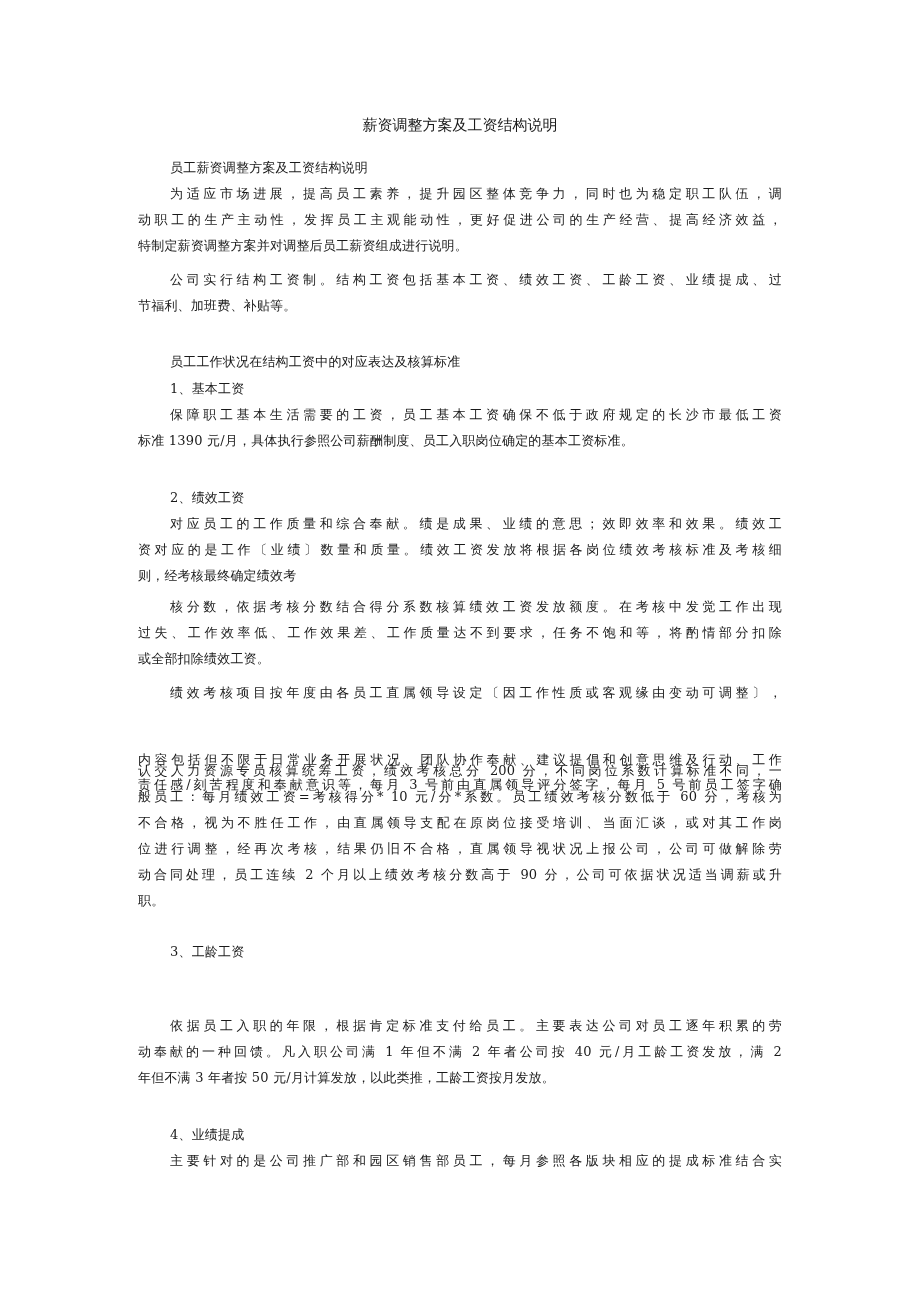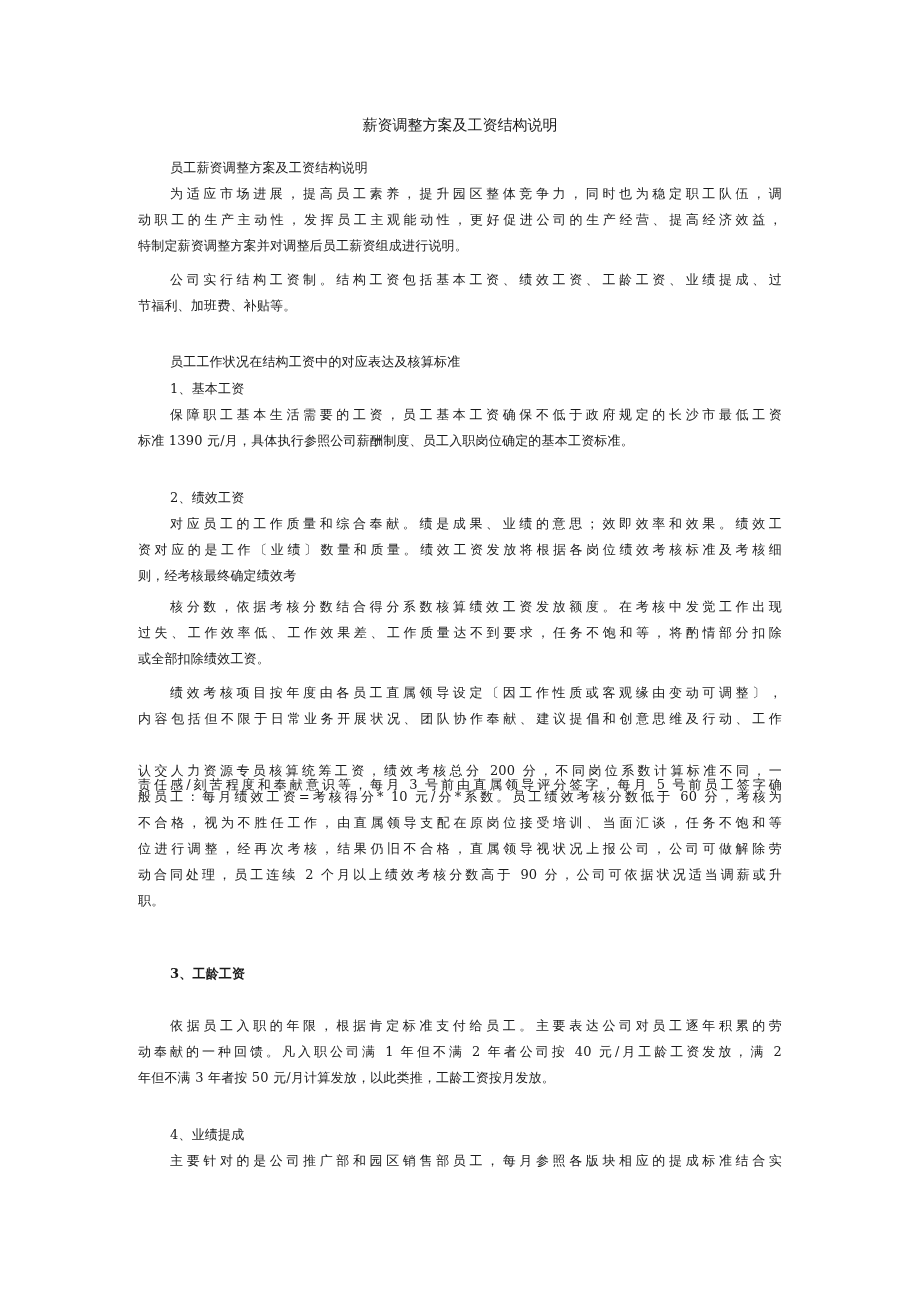--- a/index.html
+++ b/index.html
@@ -29,28 +29,28 @@
       <div class="line indent" style="top: 405px;">保障职工基本生活需要的工资，员工基本工资确保不低于政府规定的长沙市最低工资</div>
       <div class="line last" style="top: 431px;">标准 1390 元/月，具体执行参照公司薪酬制度、员工入职岗位确定的基本工资标准。</div>
       <div class="line indent last" style="top: 488px;">2、绩效工资</div>
       <div class="line indent" style="top: 514px;">对应员工的工作质量和综合奉献。绩是成果、业绩的意思；效即效率和效果。绩效工</div>
       <div class="line" style="top: 540px;">资对应的是工作〔业绩〕数量和质量。绩效工资发放将根据各岗位绩效考核标准及考核细</div>
       <div class="line last" style="top: 566px;">则，经考核最终确定绩效考</div>
       <div class="line indent" style="top: 597px;">核分数，依据考核分数结合得分系数核算绩效工资发放额度。在考核中发觉工作出现</div>
       <div class="line" style="top: 623px;">过失、工作效率低、工作效果差、工作质量达不到要求，任务不饱和等，将酌情部分扣除</div>
       <div class="line last" style="top: 649px;">或全部扣除绩效工资。</div>
       <div class="line indent" style="top: 683px;">绩效考核项目按年度由各员工直属领导设定〔因工作性质或客观缘由变动可调整〕，</div>
-      <div class="line" style="top: 709px;">内容包括但不限于日常业务开展状况、团队协作奉献、建议提倡和创意思维及行动、工作</div>
+      <div class="line" style="top: 750px;">内容包括但不限于日常业务开展状况、团队协作奉献、建议提倡和创意思维及行动、工作</div>
       <div class="line" style="top: 775px;">责任感/刻苦程度和奉献意识等，每月 3 号前由直属领导评分签字，每月 5 号前员工签字确</div>
       <div class="line" style="top: 761px;">认交人力资源专员核算统筹工资，绩效考核总分 200 分，不同岗位系数计算标准不同，一</div>
       <div class="line" style="top: 787px;">般员工：每月绩效工资=考核得分* 10  元/分*系数。员工绩效考核分数低于 60 分，考核为</div>
-      <div class="line" style="top: 813px;">不合格，视为不胜任工作，由直属领导支配在原岗位接受培训、当面汇谈，任务不饱和等</div>
+      <div class="line" style="top: 813px;">不合格，视为不胜任工作，由直属领导支配在原岗位接受培训、当面汇谈，或对其工作岗</div>
       <div class="line" style="top: 839px;">位进行调整，经再次考核，结果仍旧不合格，直属领导视状况上报公司，公司可做解除劳</div>
       <div class="line" style="top: 865px;">动合同处理，员工连续 2 个月以上绩效考核分数高于 90 分，公司可依据状况适当调薪或升</div>
       <div class="line last" style="top: 891px;">职。</div>
-      <div class="line indent last" style="top: 964px; font-weight: bold;">3、工龄工资</div>
+      <div class="line indent last" style="top: 942px;">3、工龄工资</div>
       <div class="line indent" style="top: 1016px;">依据员工入职的年限，根据肯定标准支付给员工。主要表达公司对员工逐年积累的劳</div>
       <div class="line" style="top: 1042px;">动奉献的一种回馈。凡入职公司满 1 年但不满 2 年者公司按 40 元/月工龄工资发放，满 2</div>
       <div class="line last" style="top: 1068px;">年但不满 3 年者按 50 元/月计算发放，以此类推，工龄工资按月发放。</div>
       <div class="line indent last" style="top: 1125px;">4、业绩提成</div>
       <div class="line indent" style="top: 1151px;">主要针对的是公司推广部和园区销售部员工，每月参照各版块相应的提成标准结合实</div>
     </div>
 </div>
 
 </body></html>

